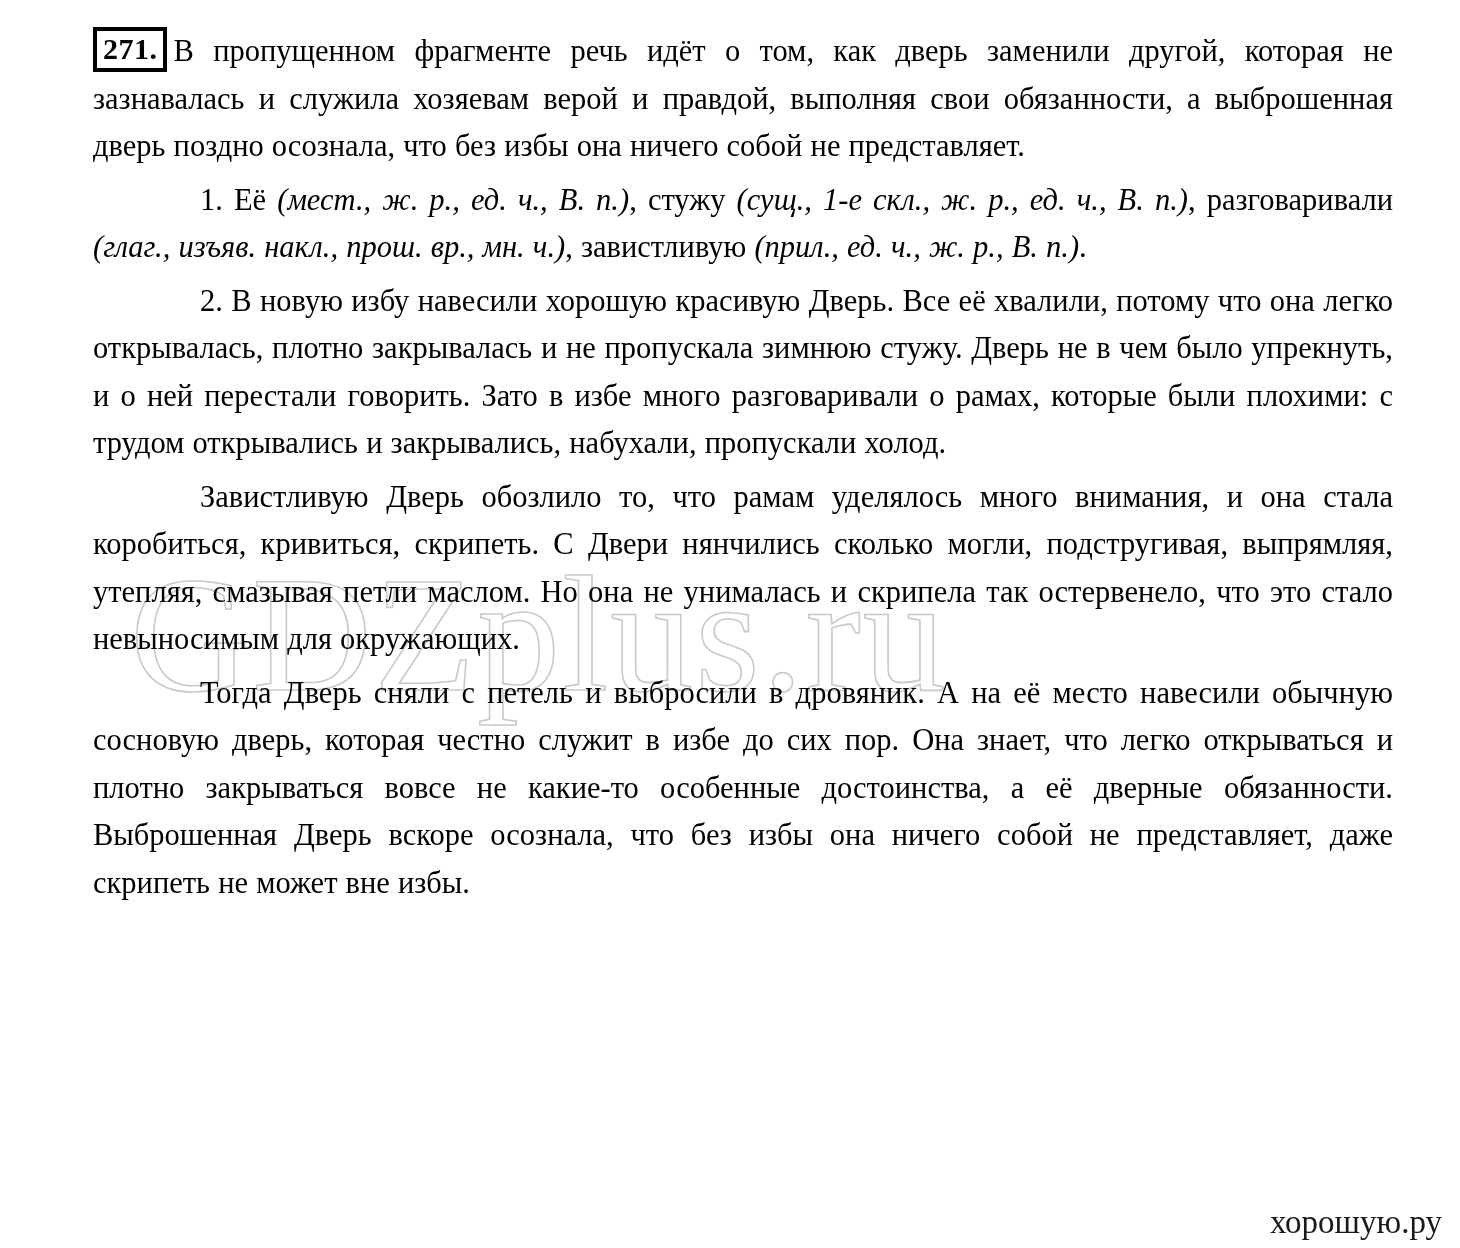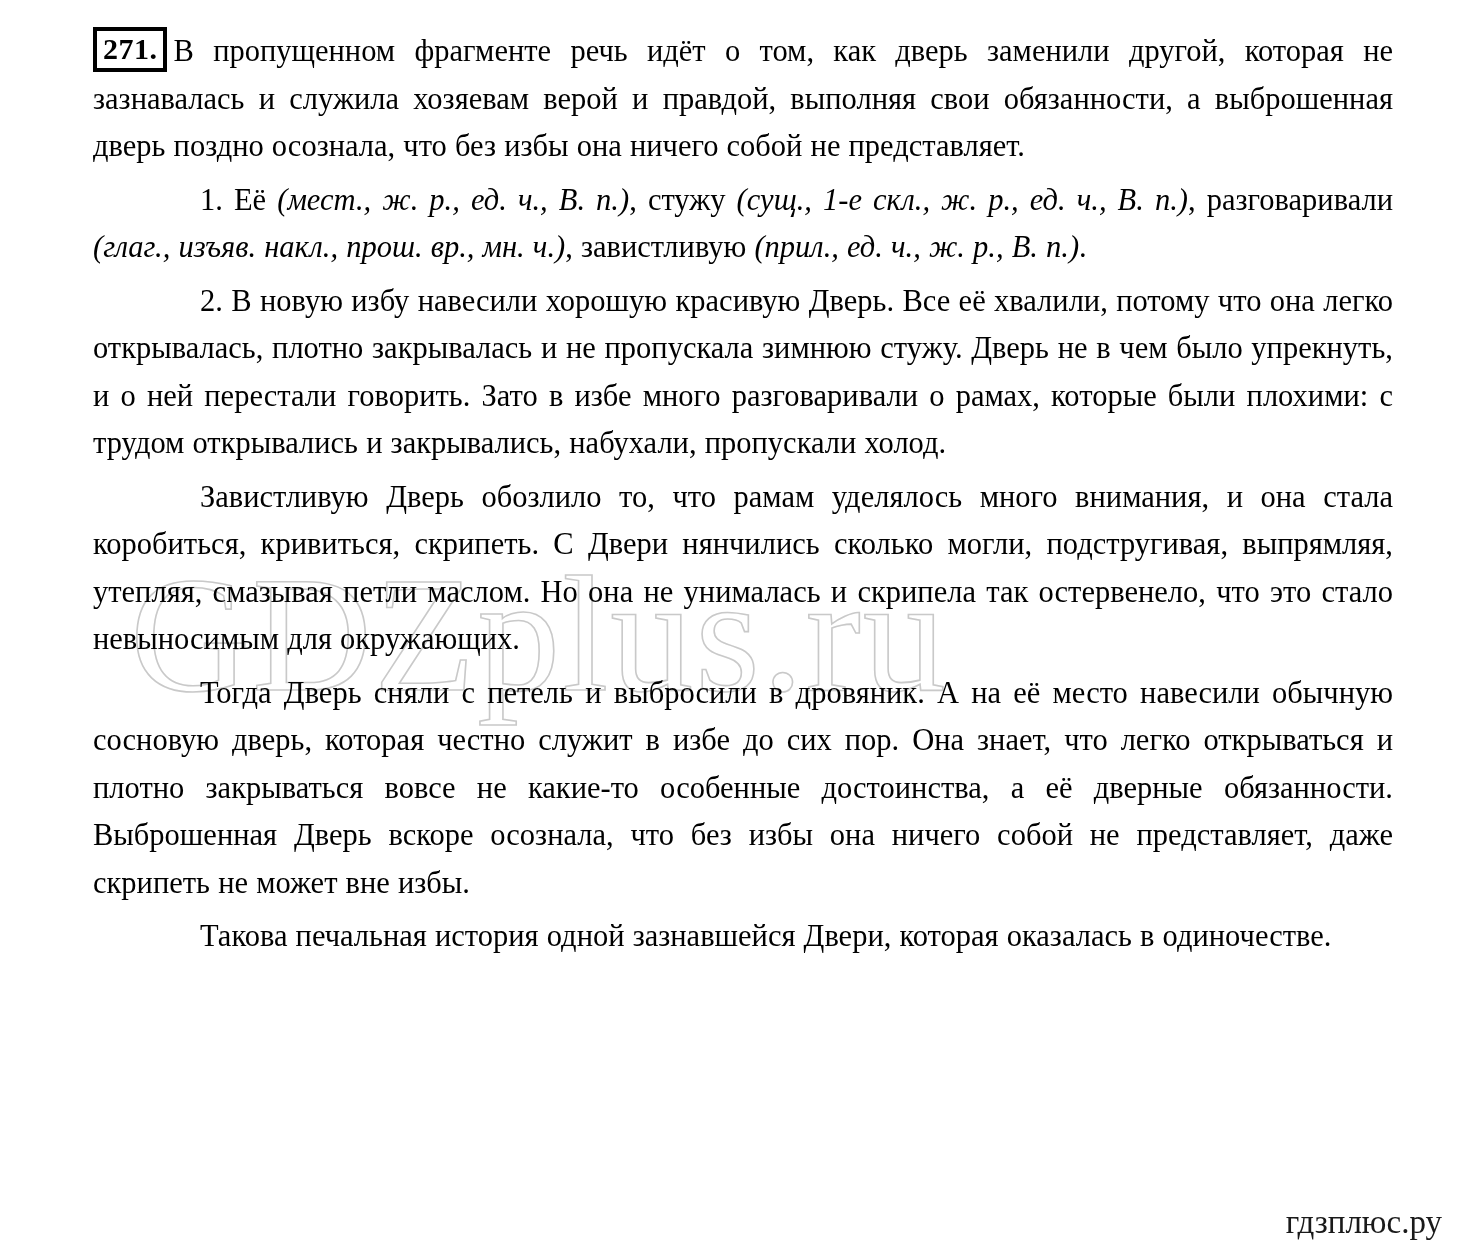--- a/index.html
+++ b/index.html
@@ -115,18 +115,17 @@
     </p>
 
     <p class="para p-gap-md">
       <span>2. </span><span>В новую избу навесили хорошую красивую Дверь. Все её хвалили, потому что она легко открывалась, плотно закрывалась и не пропускала зимнюю стужу. Дверь не в чем было упрекнуть, и о ней перестали говорить. Зато в избе много разговаривали о рамах, которые были плохими: с трудом открывались и закрывались, набухали, пропускали холод.</span>
     </p>
 
     <p class="para p-gap-md">Завистливую Дверь обозлило то, что рамам уделялось много внимания, и она стала коробиться, кривиться, скрипеть.  С Двери нянчились сколько могли, подстругивая, выпрямляя, утепляя, смазывая петли маслом. Но она не унималась и скрипела так остервенело, что это стало невыносимым для окружающих.</p>
 
     <p class="para p-gap-md">Тогда Дверь сняли с петель и выбросили в дровяник. А на её место навесили обычную сосновую дверь, которая честно служит в избе до сих пор. Она знает, что легко открываться и плотно закрываться вовсе не какие-то особенные достоинства, а её дверные обязанности. Выброшенная Дверь вскоре осознала, что без избы она ничего собой не представляет, даже скрипеть не может вне избы.</p>
 
-    <p class="para">Такова печальная история одной зазнавшейся Двери, которая оказалась в одиночестве.</p>
 
   </div>
 </div>
 
-<div id="watermark-corner">гдзплюс.ру</div>
+<div id="watermark-corner">хорошую.ру</div>
 
 </body></html>

